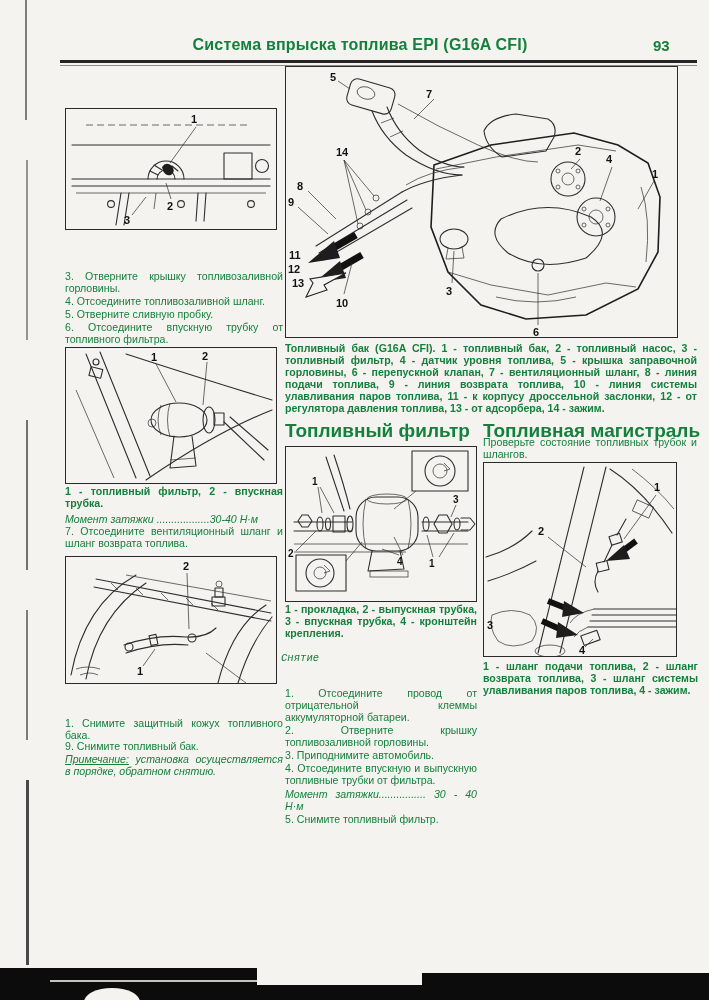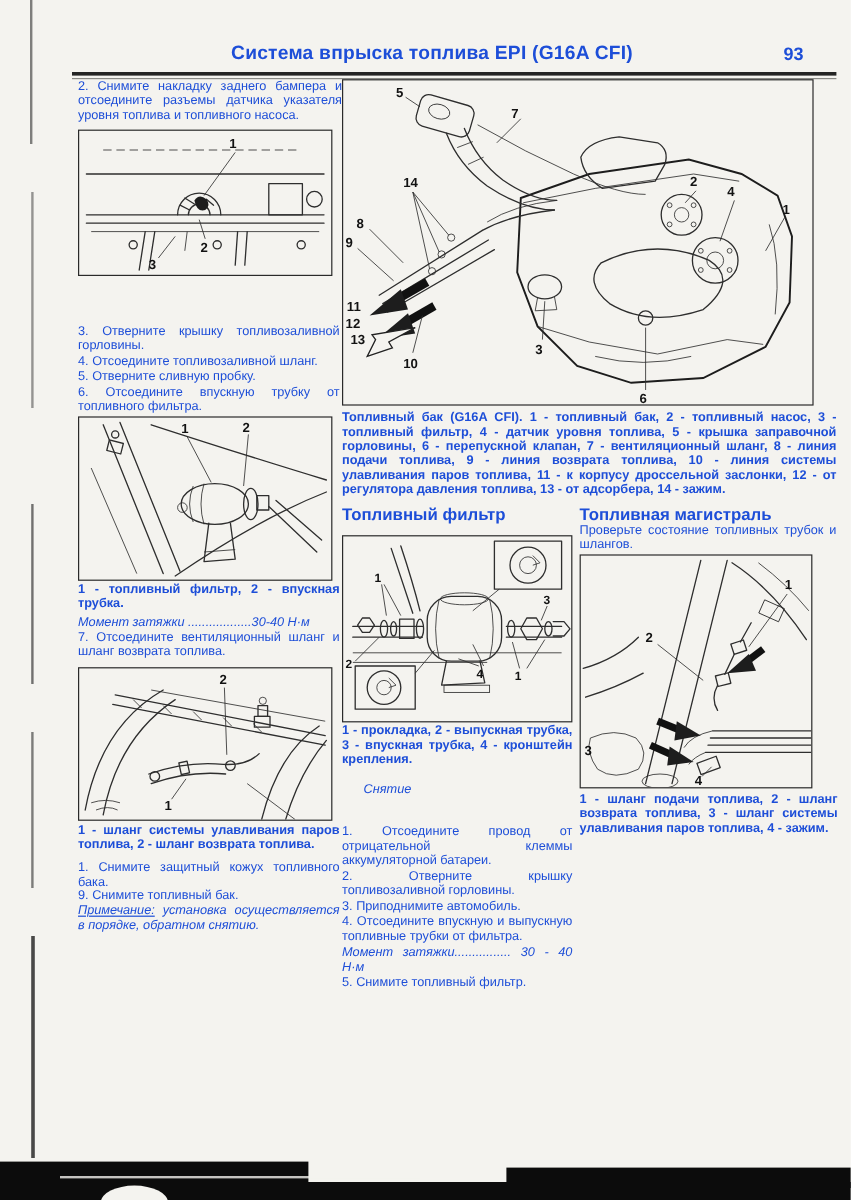--- a/index.html
+++ b/index.html
@@ -1,32 +1,32 @@
 <!DOCTYPE html>
 <html><head>
 <meta charset="utf-8">
 <style>
   html,body{margin:0;padding:0;}
   .page{
     position:relative;
     width:709px;height:1000px;
     background:#f4f3ef;
     font-family:"Liberation Sans", sans-serif;
-    color:#1d4ed8;
+    color:#15803d;
     overflow:hidden;
   }
   .abs{position:absolute;}
   .title{font-size:16px;font-weight:bold;letter-spacing:.2px;text-align:center;}
   .pagenum{font-size:15px;font-weight:bold;}
   .rule{background:#242424;}
   .rule2{background:#8a8a86;}
   .txt{font-size:10.6px;line-height:1.14;text-align:justify;}
   .cap{font-weight:bold;}
   .ital{font-style:italic;}
-  .h2{font-size:14px;font-weight:bold;}
+  .h2{font-size:19px;font-weight:bold;}
   .note-u{text-decoration:underline;}
   .fig{border:1.6px solid #2a2a2a;background:transparent;}
   .fig svg{display:block;width:100%;height:100%;}
   .ln{stroke:#2e2e2e;stroke-width:1.1;fill:none;stroke-linecap:round;stroke-linejoin:round;}
   .lnT{stroke:#2e2e2e;stroke-width:.7;fill:none;}
   .lnB{stroke:#1d1d1d;stroke-width:1.6;fill:none;}
   .fillB{fill:#1d1d1d;stroke:none;}
   .co{font:bold 11px "Liberation Sans",sans-serif;fill:#121212;}
   .coS{font:bold 10px "Liberation Sans",sans-serif;fill:#121212;}
   .artifact{background:#0c0c0c;}
@@ -35,21 +35,20 @@
 </head>
 <body>
 
 <div class="page">
 
   <div class="abs title" style="left:60px;top:36px;width:600px;">Система впрыска топлива EPI (G16A CFI)</div>
   <div class="abs pagenum" style="left:653px;top:37px;">93</div>
   <div class="abs rule" style="left:60px;top:60px;width:637px;height:2.6px;"></div>
   <div class="abs rule2" style="left:60px;top:65px;width:637px;height:1px;"></div>
 
-  <div class="abs txt" style="left:65px;top:66px;width:220px;">2. Снимите накладку заднего бампера и отсоедините разъемы датчика указателя уровня топлива и топливного насоса.</div>
 
   <div class="abs fig" style="left:65px;top:108px;width:210px;height:120px;">
     <svg viewBox="0 0 210 120">
       <path class="lnT" d="M20 16 L185 16" stroke-dasharray="7 4"></path>
       <path class="ln" d="M6 36 L204 36"></path>
       <path class="ln" d="M6 70 L204 70"></path>
       <path class="ln" d="M6 77 L204 77"></path>
       <path class="lnT" d="M10 84 L200 84"></path>
       <rect class="ln" x="158" y="44" width="28" height="26"></rect>
       <circle class="ln" cx="196" cy="57" r="6.5"></circle>
@@ -128,21 +127,20 @@
       <circle class="ln" cx="63" cy="90" r="4"></circle>
       <circle class="ln" cx="126" cy="81" r="4"></circle>
       <rect class="ln" x="84" y="78" width="7" height="10" transform="rotate(-12 87 83)"></rect>
       <path class="lnT" d="M121 16 L123 72"></path>
       <path class="lnT" d="M77 109 L89 92"></path>
       <text class="co" x="117" y="13">2</text>
       <text class="co" x="71" y="118">1</text>
     </svg>
   </div>
 
-  <div class="abs txt cap" style="left:65px;top:686px;width:218px;">1 - шланг системы улавливания паров топлива, 2 - шланг возврата топлива.</div>
   <div class="abs txt" style="left:65px;top:717px;width:218px;">1. Снимите защитный кожух топливного бака.</div>
   <div class="abs txt" style="left:65px;top:740px;width:218px;">9. Снимите топливный бак.</div>
   <div class="abs txt ital" style="left:65px;top:753px;width:218px;"><span class="note-u">Примечание:</span><span> установка осуществляется в порядке, обратном снятию.</span></div>
 
   <div class="abs fig" style="left:285px;top:66px;width:391px;height:270px;">
     <svg viewBox="0 0 391 270">
 
       <path class="lnB" d="M148 98 L205 78 L288 66 L332 78 L362 96 L374 130 L372 185 L352 222 L300 248 L240 252 L195 238 L162 205 L145 160 Z"></path>
       <path class="lnT" d="M150 102 L210 90 L292 78 L330 84"></path>
       <path class="lnT" d="M162 205 L205 218 L262 228 L320 216 L350 220"></path>
@@ -273,21 +271,21 @@
       <path class="lnT" d="M147 110 L141 88 M153 110 L168 86"></path>
       <text class="coS" x="26" y="38">1</text>
       <text class="coS" x="2" y="110">2</text>
       <text class="coS" x="167" y="56">3</text>
       <text class="coS" x="111" y="118">4</text>
       <text class="coS" x="143" y="120">1</text>
     </svg>
   </div>
 
   <div class="abs txt cap" style="left:285px;top:603px;width:192px;">1 - прокладка, 2 - выпускная трубка, 3 - впускная трубка, 4 - кронштейн крепления.</div>
-  <div class="abs txt ital" style="left:303px;top:652px;width:192px;">Снятие</div>
+  <div class="abs txt ital" style="left:281px;top:652px;width:192px;font-family:Liberation Mono, monospace;">Снятие</div>
   <div class="abs txt" style="left:285px;top:665px;width:192px;margin-top:22px;">
     <p class="step">1. Отсоедините провод от отрицательной клеммы аккумуляторной батареи.</p>
     <p class="step">2. Отверните крышку топливозаливной горловины.</p>
     <p class="step">3. Приподнимите автомобиль.</p>
     <p class="step">4. Отсоедините впускную и выпускную топливные трубки от фильтра.</p>
     <p class="step ital">Момент затяжки................ 30 - 40 Н·м</p>
     <p class="step">5. Снимите топливный фильтр.</p>
   </div>
 
   <div class="abs h2" style="left:483px;top:420px;">Топливная магистраль</div>

